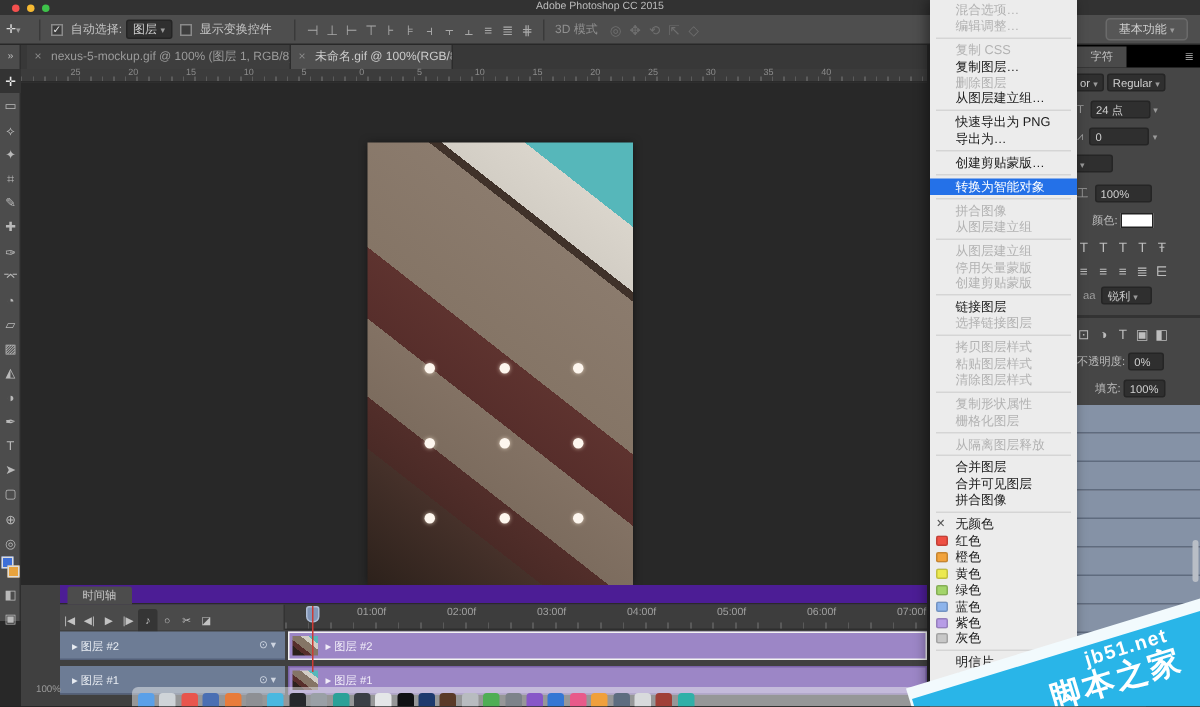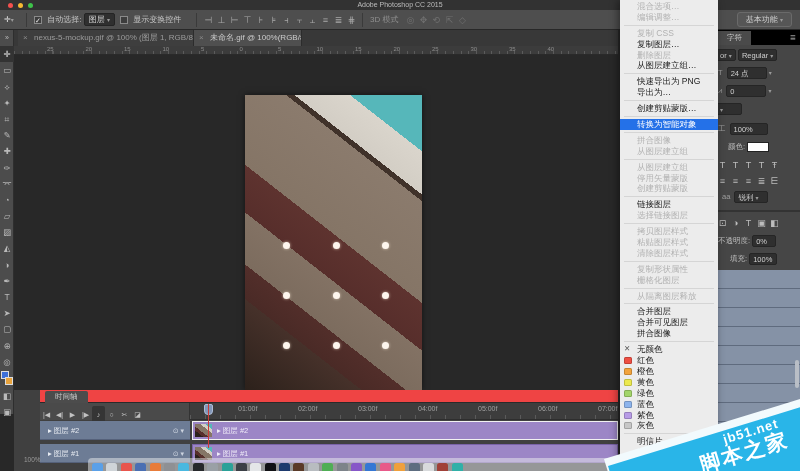--- a/index.html
+++ b/index.html
@@ -63,21 +63,21 @@
          #8b7b6d 24.5%,#857566 48%,
          #5e332f 48%,#572e2b 59%,
          #837264 59%,#7c6c5e 71%,
          #522e2a 71%,#4a2a26 79%,
          #46312a 79%,#2c211b 100%);}
   .pdot{position:absolute;width:7px;height:7px;border-radius:50%;background:#fdf6ee;
         box-shadow:0 0 3px rgba(255,240,220,.7);}
 
   
   .timeline{position:absolute;left:14px;top:390px;width:604px;height:81px;background:#404040;z-index:2;}
-  .tl-tabstrip{position:absolute;left:26px;top:0;right:0;height:13px;background:#ef4444;border-bottom:1px solid #2a2a2a;}
+  .tl-tabstrip{position:absolute;left:26px;top:0;right:0;height:13px;background:#4c1d95;border-bottom:1px solid #2a2a2a;}
   .tl-tab{position:absolute;left:5px;top:1px;height:12px;line-height:12px;padding:0 10px;background:#4c4c4c;
           color:#c9c9c9;font-size:7.5px;border-radius:2px 2px 0 0;}
   .transport{position:absolute;left:26px;top:13px;width:150px;height:17px;background:#4a4a4a;border-right:1px solid #333;}
   .transport span{display:inline-block;min-width:13px;text-align:center;color:#c2c2c2;font-size:7px;line-height:17px;}
   .transport .pressed{background:#353535;border-radius:2px;}
   .tl-ruler{position:absolute;left:176px;top:13px;right:0;height:17px;background:#3d3d3d;border-bottom:1px solid #2e2e2e;}
   .tl-ruler .ticks{position:absolute;left:0;right:0;bottom:0;height:4px;
         background:repeating-linear-gradient(90deg,#5a5a5a 0 1px,transparent 1px 15px);}
   .tnum{position:absolute;top:2px;font-size:7px;color:#a0a0a0;}
   .playhead{position:absolute;left:14px;top:1px;width:9px;height:11px;background:#8296b8;

